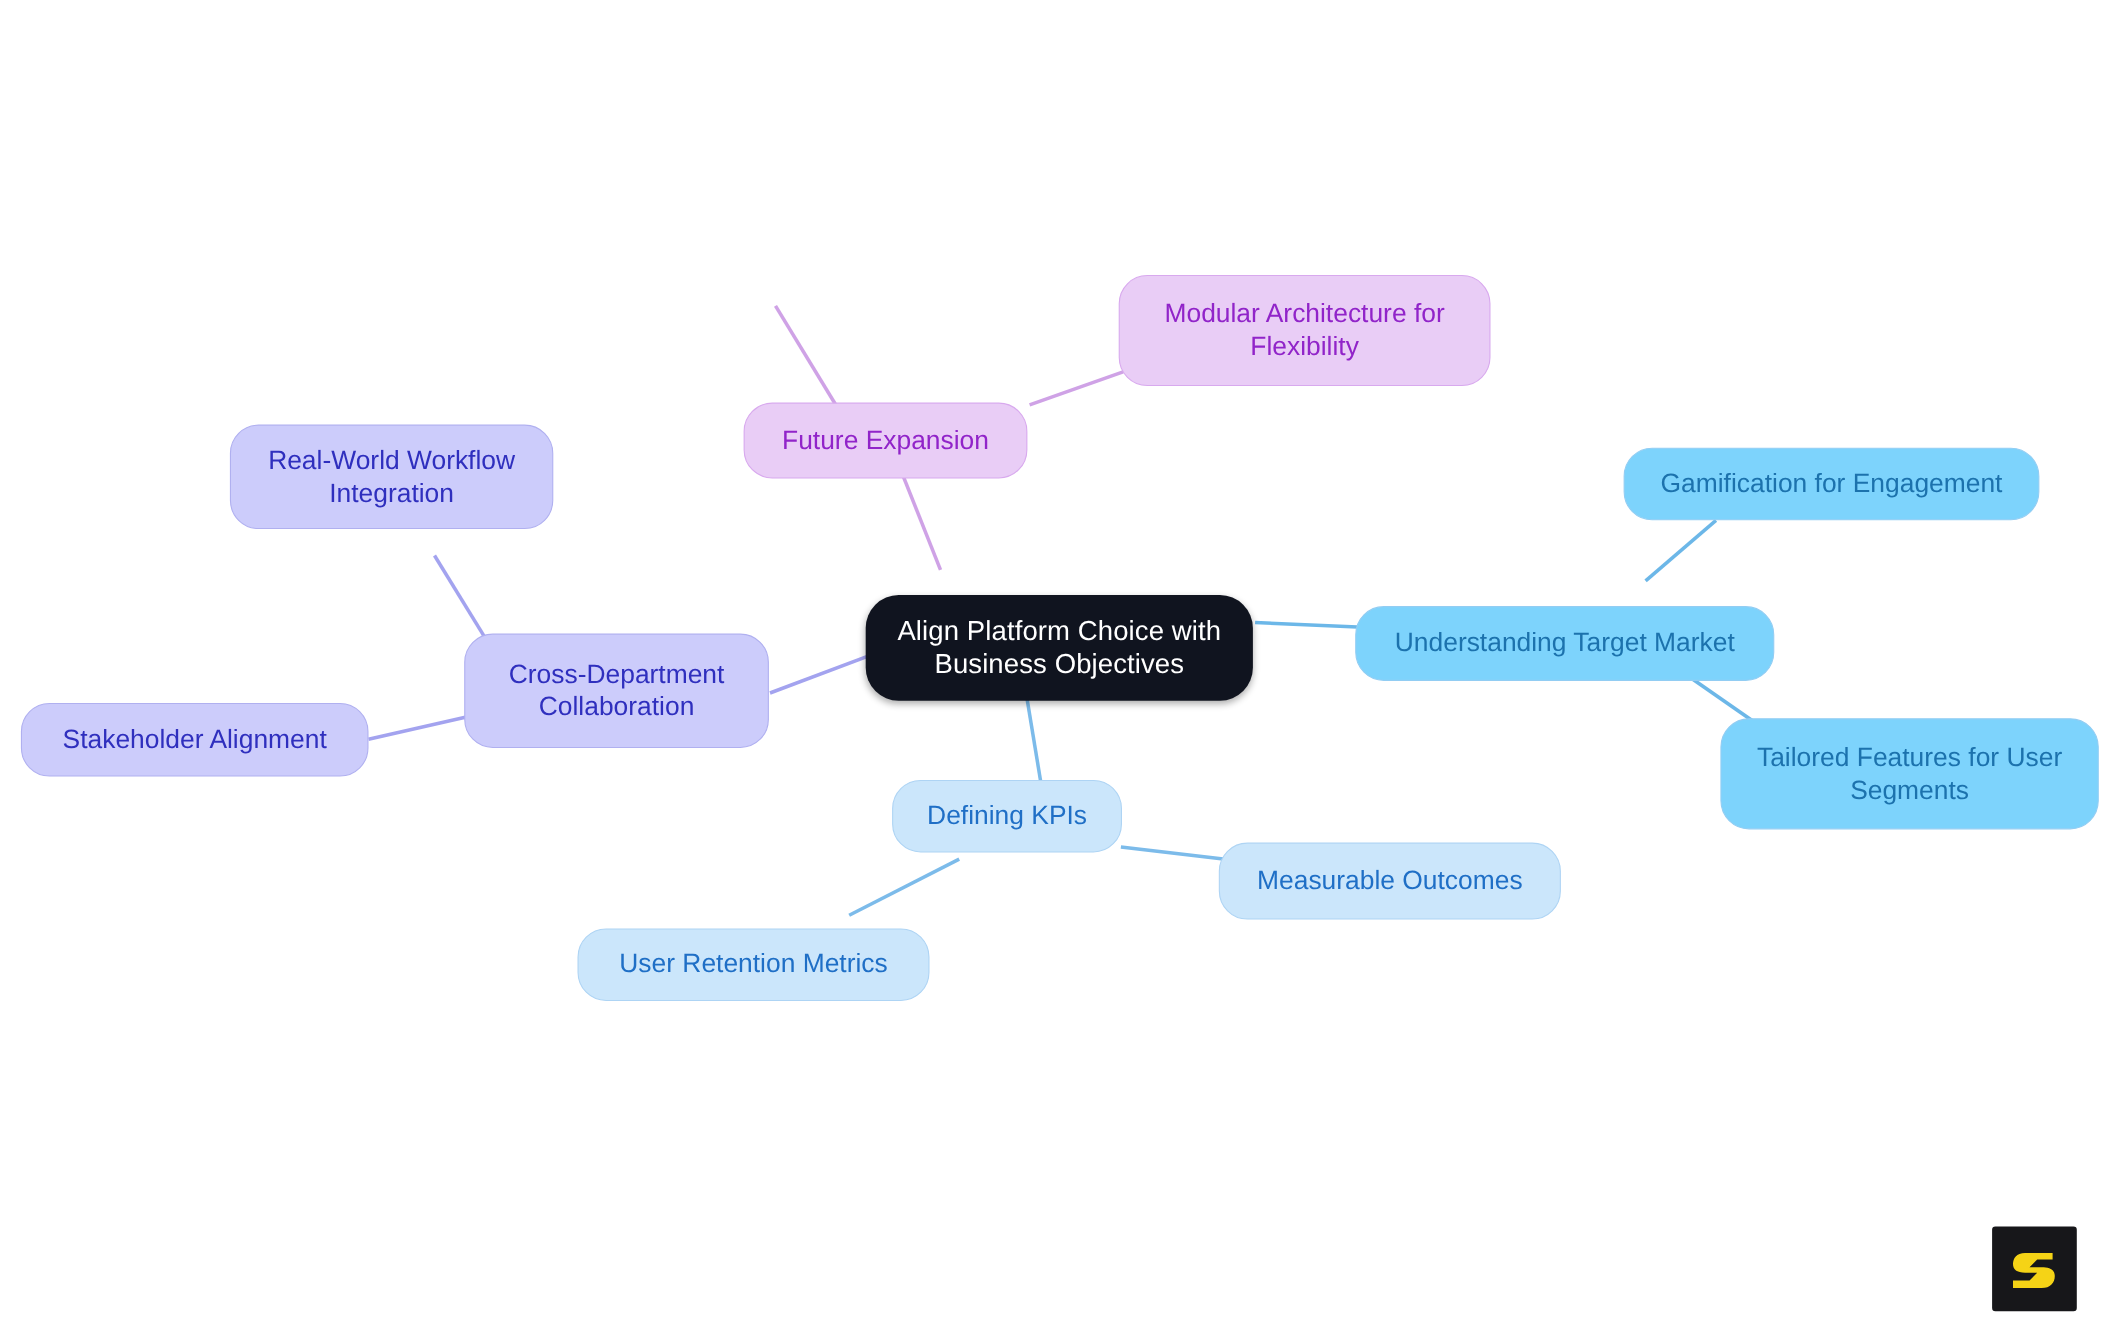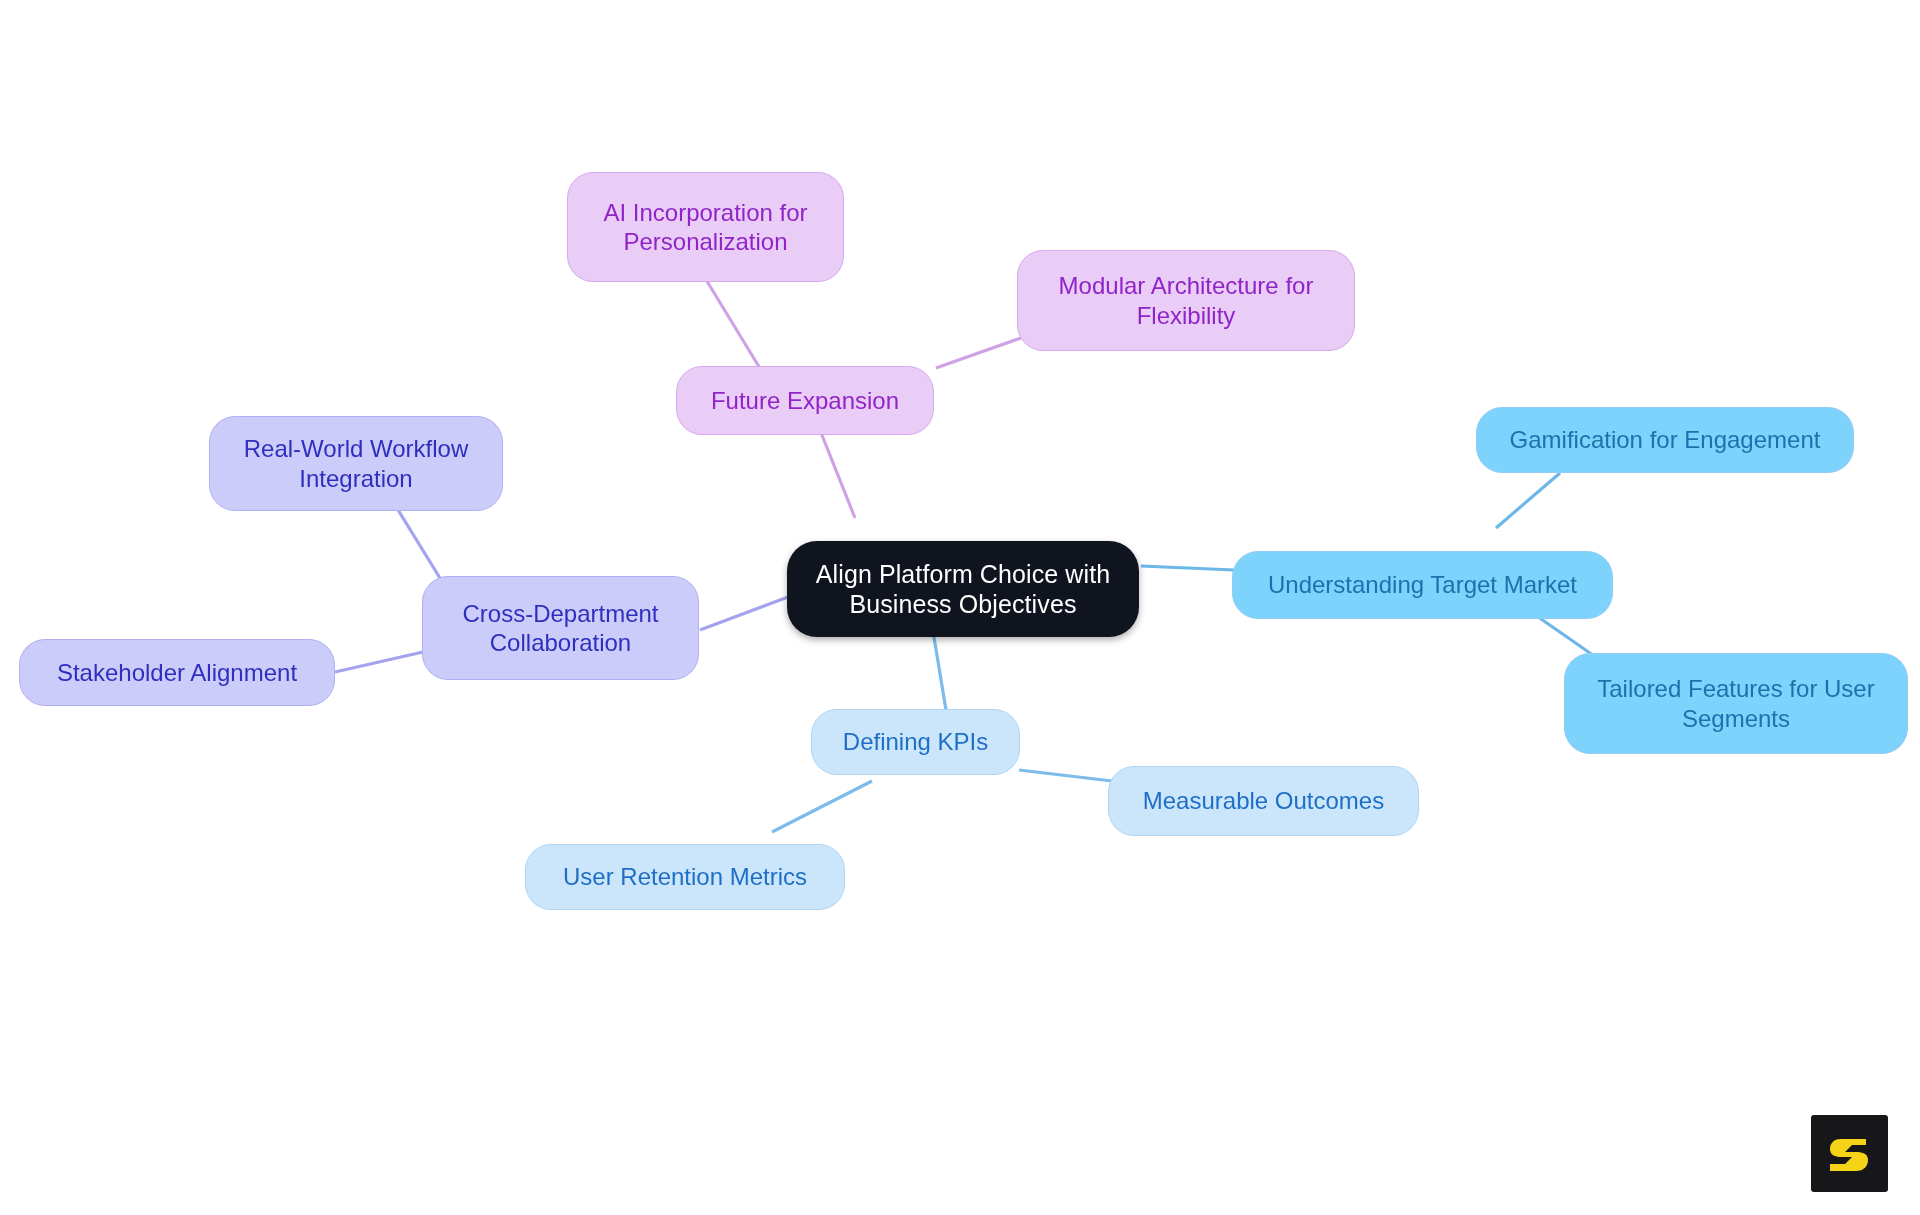--- a/index.html
+++ b/index.html
@@ -111,29 +111,27 @@
     <path d="M 930 613 L 946 710" stroke="#7cbbea" stroke-width="3.2" fill="none"></path>
 
     <path d="M 1019 770 L 1112 781" stroke="#7cbbea" stroke-width="3.2" fill="none"></path>
 
     <path d="M 872 781 L 772 832" stroke="#7cbbea" stroke-width="3.2" fill="none"></path>
   </svg>
 
   <div class="node node-root" style="left:787px; top:501px; width:352px; height:96px;">Align Platform Choice with
 Business Objectives</div>
 
-  <div class="node node-purple" style="left:567px; top:172px; width:277px; height:110px;">AI Incorporation for
-Personalization</div>
 
   <div class="node node-purple" style="left:1017px; top:250px; width:338px; height:101px;">Modular Architecture for
 Flexibility</div>
 
   <div class="node node-purple" style="left:676px; top:366px; width:258px; height:69px;">Future Expansion</div>
 
-  <div class="node node-periwinkle" style="left:209px; top:416px; width:294px; height:95px;">Real-World Workflow
+  <div class="node node-periwinkle" style="left:209px; top:386px; width:294px; height:95px;">Real-World Workflow
 Integration</div>
 
   <div class="node node-periwinkle" style="left:422px; top:576px; width:277px; height:104px;">Cross-Department
 Collaboration</div>
 
   <div class="node node-periwinkle" style="left:19px; top:639px; width:316px; height:67px;">Stakeholder Alignment</div>
 
   <div class="node node-lightblue" style="left:1476px; top:407px; width:378px; height:66px;">Gamification for Engagement</div>
 
   <div class="node node-lightblue" style="left:1232px; top:532px; width:381px; height:68px;margin-top:19px;">Understanding Target Market</div>

